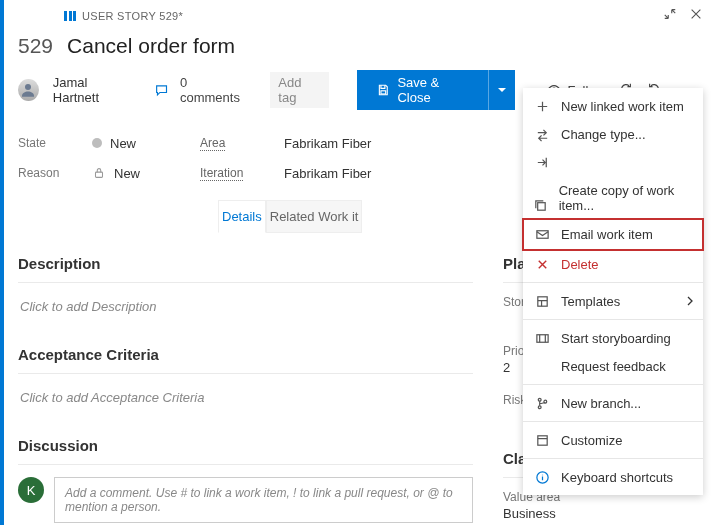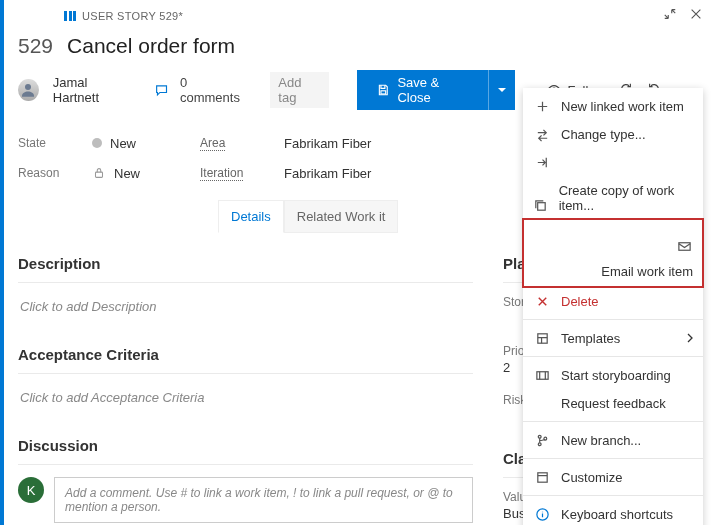--- a/index.html
+++ b/index.html
@@ -34,21 +34,21 @@
   .dots { font-size:18px; letter-spacing:2px; color:#0078d4; line-height:1; padding:0 4px;}
 
   .fields-row { display:flex; gap: 60px; margin-top: 18px; font-size: 13px; }
   .fcol .frow { display:flex; align-items:center; gap:22px; height: 30px;}
   .flabel { color:#777; font-size:12px; width:52px;}
   .fval { color:#333; display:flex; align-items:center; gap:8px;}
   .dot-new{ width:10px;height:10px;border-radius:50%;background:#bdbdbd;display:inline-block;}
   .fcol2 .flabel{ width:62px; text-decoration: underline dotted; text-underline-offset: 3px; color:#666;}
 
   .tabs { display:flex; gap:0; margin-top: 12px; font-size:13px; padding-left: 200px;}
-  .tab { padding: 8px 12px; color:#666; background:#f6f6f6; border:1px solid #eee;}
+  .tab { padding: 8px 3px; color:#666; background:#f6f6f6; border:1px solid #eee;}
   .tab.active{ color:#0078d4; background:#fff; border-bottom-color:#fff; font-weight:500;}
 
   .body-cols { display:flex; margin-top: 14px; gap: 30px;}
   .col-left { flex:1.2; }
   .col-right { width: 200px; }
   .section-h { font-weight:600; font-size:15px; margin-top: 8px; color:#333;}
   .divider { height:1px; background:#eaeaea; margin:10px 0 12px;}
   .placeholder{ color:#888; font-style:italic; font-size:13px; padding: 4px 2px;}
   .field-label-sm{ color:#777; font-size:12px; margin-top:8px;}
   .field-val-sm{ font-size:13px; margin-top:2px;}
@@ -59,21 +59,21 @@
 
   
   .menu { position:absolute; top:88px; right:14px; width:180px; background:#fff; box-shadow:0 2px 8px rgba(0,0,0,.2); font-size:13px; padding:4px 0;}
   .menu-item{ display:flex; align-items:flex-end; gap:10px; padding:6.5px 10px; color:#333; position:relative;}
   .menu-item .mi-icon{ width:18px; display:flex; justify-content:center; color:#555;}
   .menu-item .mi-icon svg{ width:15px; height:15px; }
   .menu-sep{ height:1px; background:#e6e6e6; margin:4px 0;}
   .menu-item.danger{ color:#c43030;}
   .menu-item.danger .mi-icon{ color:#c43030;}
   .menu-item .chev-right{ position:absolute; right:8px; }
-  .menu-item.highlight{ outline:2px solid #c43030; outline-offset:-1px; padding-top:20px; padding-bottom:8px;flex-direction:column;}
+  .menu-item.highlight{ outline:2px solid #c43030; outline-offset:-1px; padding-top:8px; padding-bottom:8px;}
 </style>
 </head>
 <body>
 
 <div class="accent-bar"></div>
 <div class="content">
 
   <div class="top-row">
     <div class="breadcrumb">
       <span class="stack-icon">

